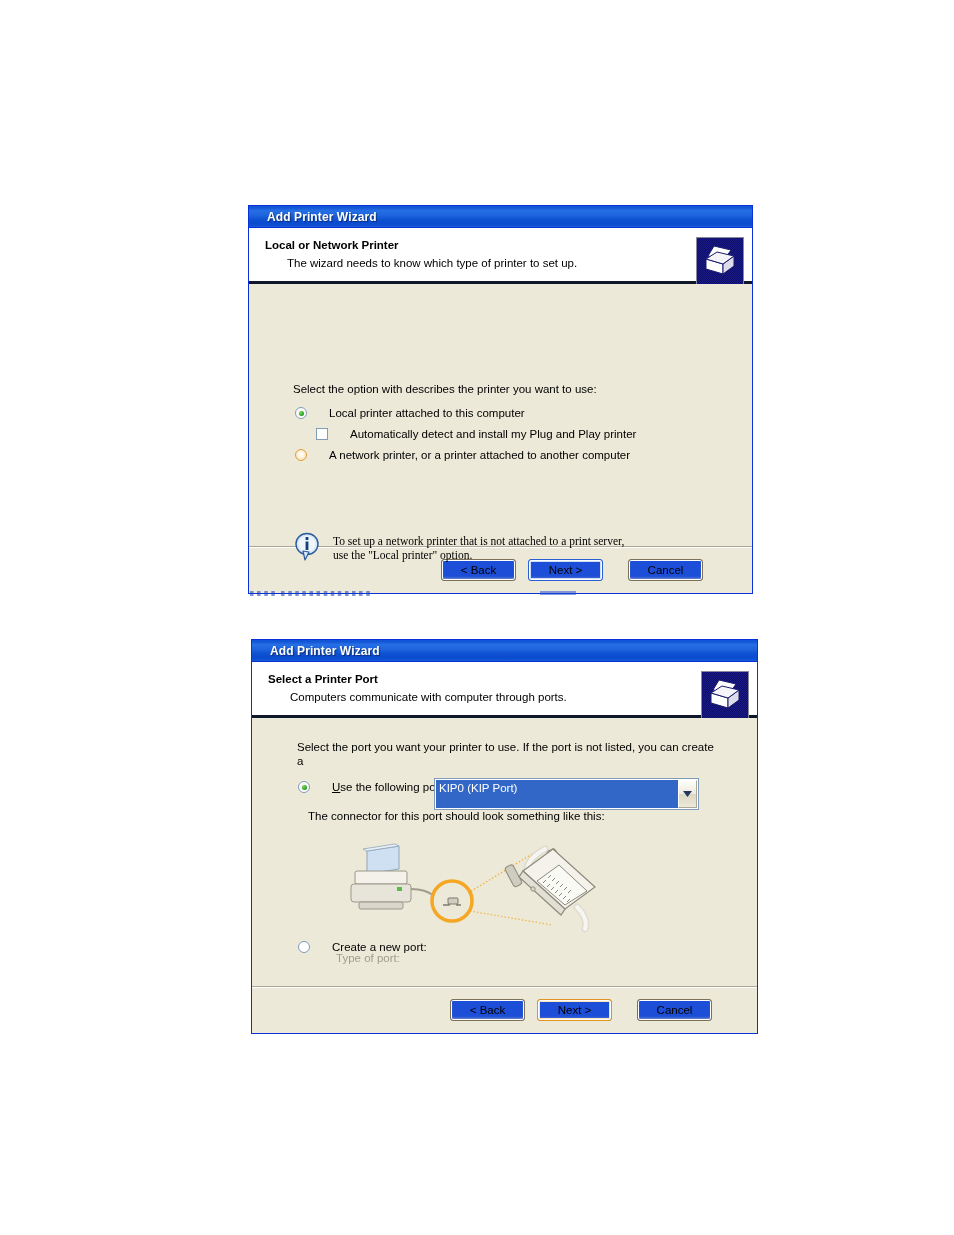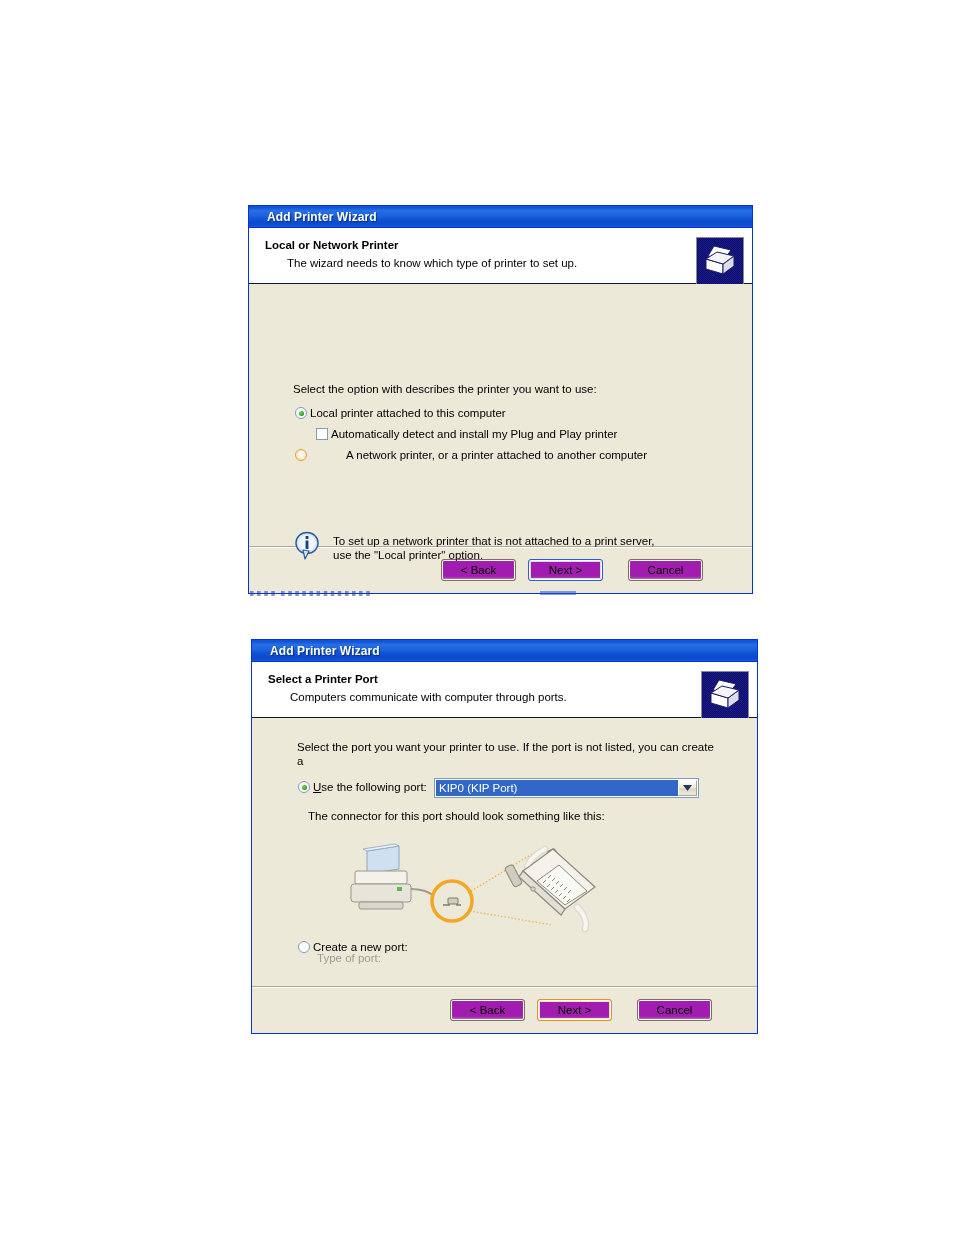--- a/index.html
+++ b/index.html
@@ -38,21 +38,21 @@
     color: #ffffff;
     font-size: 12px;
     font-weight: bold;
     letter-spacing: 0.1px;
     text-shadow: 1px 1px 1px rgba(0,0,0,0.45);
     font-family: "Liberation Sans", sans-serif;
   }
 
   .header-band {
     background: #ffffff;
-    border-bottom: 1px solid #0f172a;
+    border-bottom: 3px solid #0f172a;
     display: flex;
     align-items: flex-start;
     justify-content: space-between;
     padding: 9px 8px 8px 16px;
     box-sizing: border-box;
   }
   .header-texts { padding-top: 1px; }
   .header-title {
     font-size: 11.5px;
     font-weight: bold;
@@ -94,21 +94,21 @@
     justify-content: flex-end;
     align-items: center;
     box-sizing: border-box;
   }
 
   
   .btn {
     font-family: "Liberation Sans", sans-serif;
     font-size: 11.5px;
     color: #000000;
-    background: #a21caf;
+    background: #1d4ed8;
     border: 1px solid #7b7259;
     border-radius: 3px;
     height: 22px;
     width: 75px;
     text-align: center;
     line-height: 20px;
     box-shadow: inset 0 0 0 1px #ffffff, inset 0 -2px 3px -1px #d6d2bd;
     box-sizing: border-box;
     cursor: default;
     padding: 0;
@@ -159,38 +159,38 @@
     width: 12px; height: 12px;
     background: #ffffff;
     border: 1px solid #7f9db9;
     box-sizing: border-box;
     flex: none;
     margin-top: 1px;
   }
   .opt-label {
     font-size: 11.5px;
     color: #000000;
-    margin-left: 3px;
+    margin-left: 22px;
     line-height: 14px;
   }
   .opt-label.disabled { color: #9d9d90; }
 
   .body-text {
     font-size: 11.5px;
     color: #000000;
     line-height: 14px;
   }
 
   
-  .note-row { display: flex; align-items: center; }
+  .note-row { display: flex; align-items: flex-end; font-family: Liberation Serif, serif; }
   .note-text { font-size: 11.5px; line-height: 14px; margin-left: 12px; margin-top: 4px; }
 
   
   .combo {
-    height: 20px;
+    height: 32px;
     border: 1px solid #7f9db9;
     background: #ffffff;
     box-sizing: border-box;
     display: flex;
     align-items: stretch;
     padding: 1px;
   }
   .combo-field {
     flex: 1;
     background: #3267c8;
@@ -253,21 +253,21 @@
     <div class="opt-row" style="position:absolute; left:46px; top:122px;">
       <span class="radio sel"></span>
       <span class="opt-label">Local printer attached to this computer</span>
     </div>
 
     <div class="opt-row" style="position:absolute; left:67px; top:143px;">
       <span class="checkbox"></span>
       <span class="opt-label">Automatically detect and install my Plug and Play printer</span>
     </div>
 
-    <div class="opt-row" style="position:absolute; left:46px; top:164px;gap:36px;">
+    <div class="opt-row" style="position:absolute; left:46px; top:164px;">
       <span class="radio unsel-orange"></span>
       <span class="opt-label">A network printer, or a printer attached to another computer</span>
     </div>
 
     <div class="note-row" style="position:absolute; left:46px; top:246px;">
       <svg width="26" height="30" viewBox="0 0 26 30">
         <ellipse cx="12" cy="12" rx="11" ry="10.5" fill="#d9e8f5" stroke="#2a5a9e" stroke-width="1.4"></ellipse>
         <ellipse cx="12" cy="12" rx="8.5" ry="8" fill="#eef5fb" stroke="none"></ellipse>
         <path d="M8,19 L10,28 L14,20 Z" fill="#d9e8f5" stroke="#2a5a9e" stroke-width="1.2" stroke-linejoin="round"></path>
         <rect x="10.6" y="5" width="2.8" height="3" fill="#123f7e"></rect>

